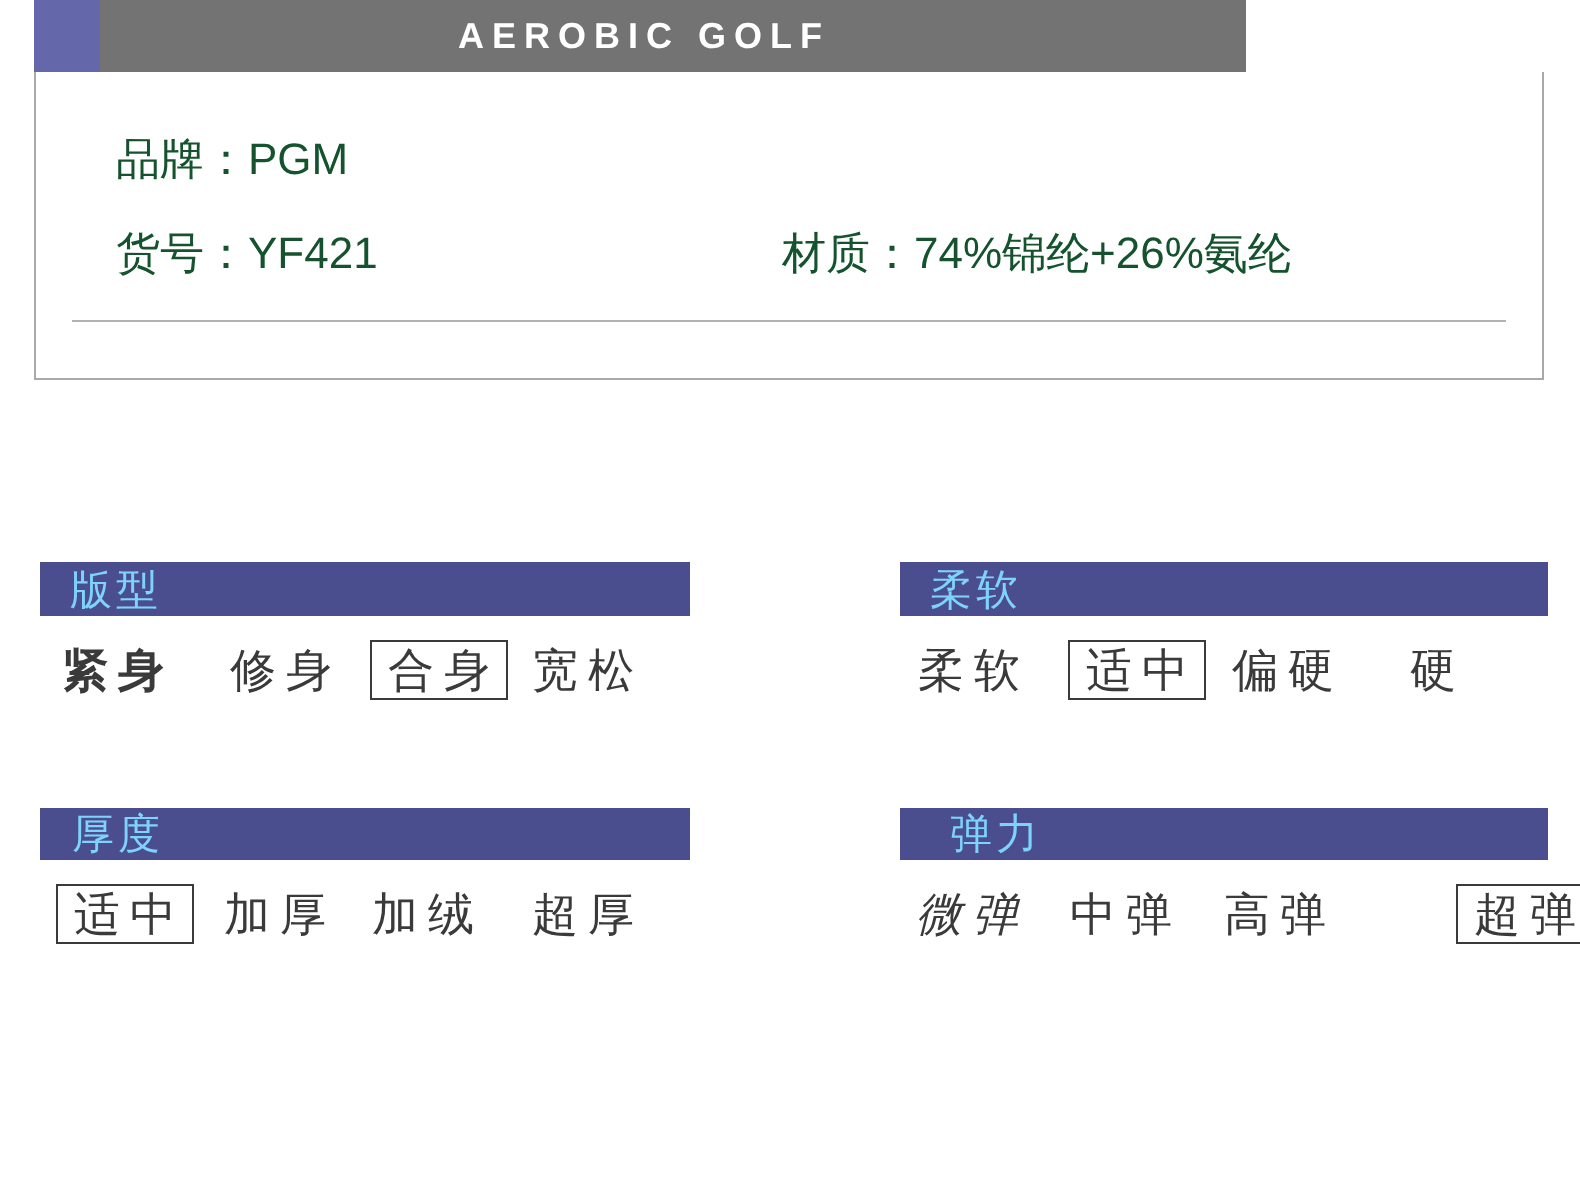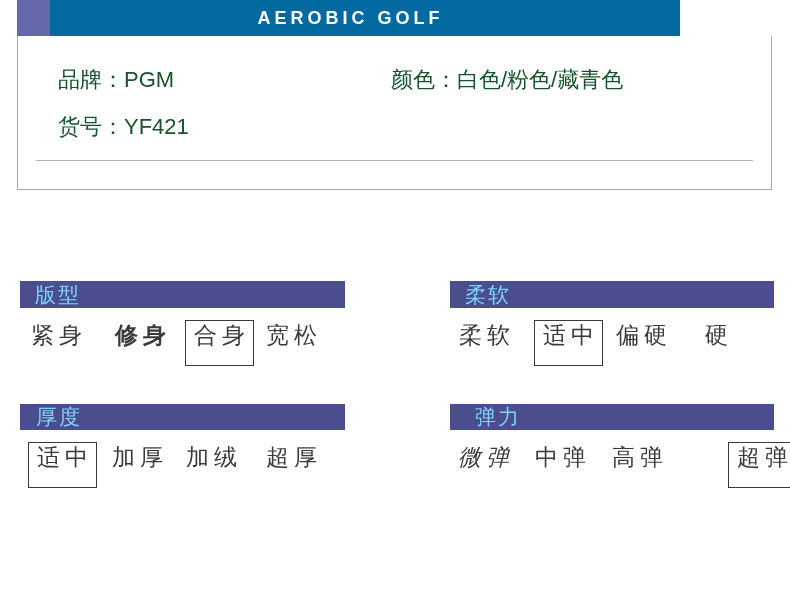--- a/index.html
+++ b/index.html
@@ -5,22 +5,22 @@
   html, body { margin: 0; padding: 0; }
   body {
     width: 790px; height: 599px;
     background: #ffffff;
     font-family: "Liberation Sans", "DejaVu Sans", sans-serif;
     position: relative;
     overflow: hidden;
   }
   
   .top-bar {
-    position: absolute; left: 17px; top: 0; width: 663px; height: 36px;
-    background: #0369a1;
+    position: absolute; left: 17px; top: 0; width: 606px; height: 36px;
+    background: #737373;
     display: flex; align-items: center; justify-content: center;
   }
   .top-bar-accent {
     position: absolute; left: 0; top: 0; width: 33px; height: 36px;
     background: #6468ab;
   }
   .top-title {
     color: #ffffff; font-size: 18px; font-weight: bold;
     letter-spacing: 4px; text-indent: 4px;
   }
@@ -58,52 +58,52 @@
   
   .opt {
     position: absolute;
     font-size: 23px; letter-spacing: 5px; color: #3a3a3a;
     line-height: 30px; height: 30px;
     white-space: nowrap;
   }
   .opt.boxed {
     border: 1px solid #3a3a3a;
     line-height: 28px; height: 28px;
-    padding: 0 3px 16px 8px;
+    padding: 0 3px 0 8px;
     text-align: right;
   }
 </style>
 </head>
 <body>
 
 <div class="top-bar">
   <div class="top-bar-accent"></div>
   <div class="top-title">AEROBIC GOLF</div>
 </div>
 
 <div class="info-box">
   <div class="spec spec-brand">
     <span>品牌：</span><span>PGM</span>
   </div>
   <div class="spec spec-item-no">
     <span>货号：</span><span>YF421</span>
   </div>
-  <div class="spec spec-color">
-    <span>颜色：</span><span>白色/粉色/藏青色</span>
+  <div class="spec spec-material">
+    <span>材质：</span><span>74%锦纶+26%氨纶</span>
   </div>
   <div class="info-divider"></div>
 </div>
 
 <div class="section-bar bar-fit">版型</div>
 <div class="section-bar bar-softness">柔软</div>
 <div class="section-bar bar-thickness">厚度</div>
 <div class="section-bar bar-elasticity">弹力</div>
 
-<span class="opt" style="left:31px; top:320px;">紧身</span>
-<span class="opt" style="left:115px; top:320px;font-weight:bold;">修身</span>
+<span class="opt" style="left:31px; top:320px;font-weight:bold;">紧身</span>
+<span class="opt" style="left:115px; top:320px;">修身</span>
 <span class="opt boxed" style="left:185px; top:320px;">合身</span>
 <span class="opt" style="left:266px; top:320px;">宽松</span>
 
 <span class="opt" style="left:459px; top:320px;">柔软</span>
 <span class="opt boxed" style="left:534px; top:320px;">适中</span>
 <span class="opt" style="left:616px; top:320px;">偏硬</span>
 <span class="opt" style="left:705px; top:320px;">硬</span>
 
 <span class="opt boxed" style="left:28px; top:442px;">适中</span>
 <span class="opt" style="left:112px; top:442px;">加厚</span>

